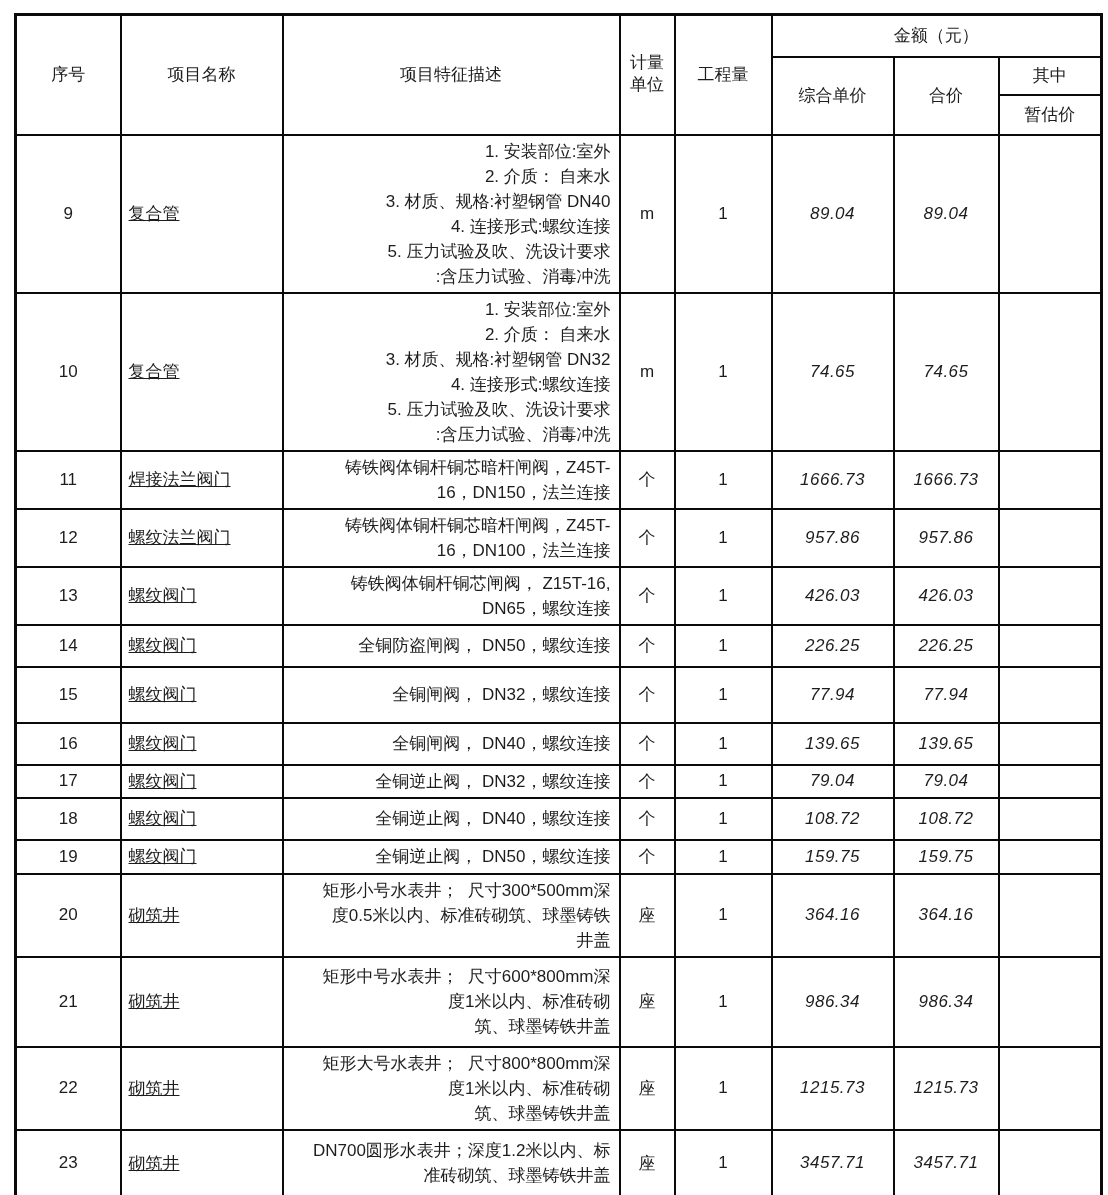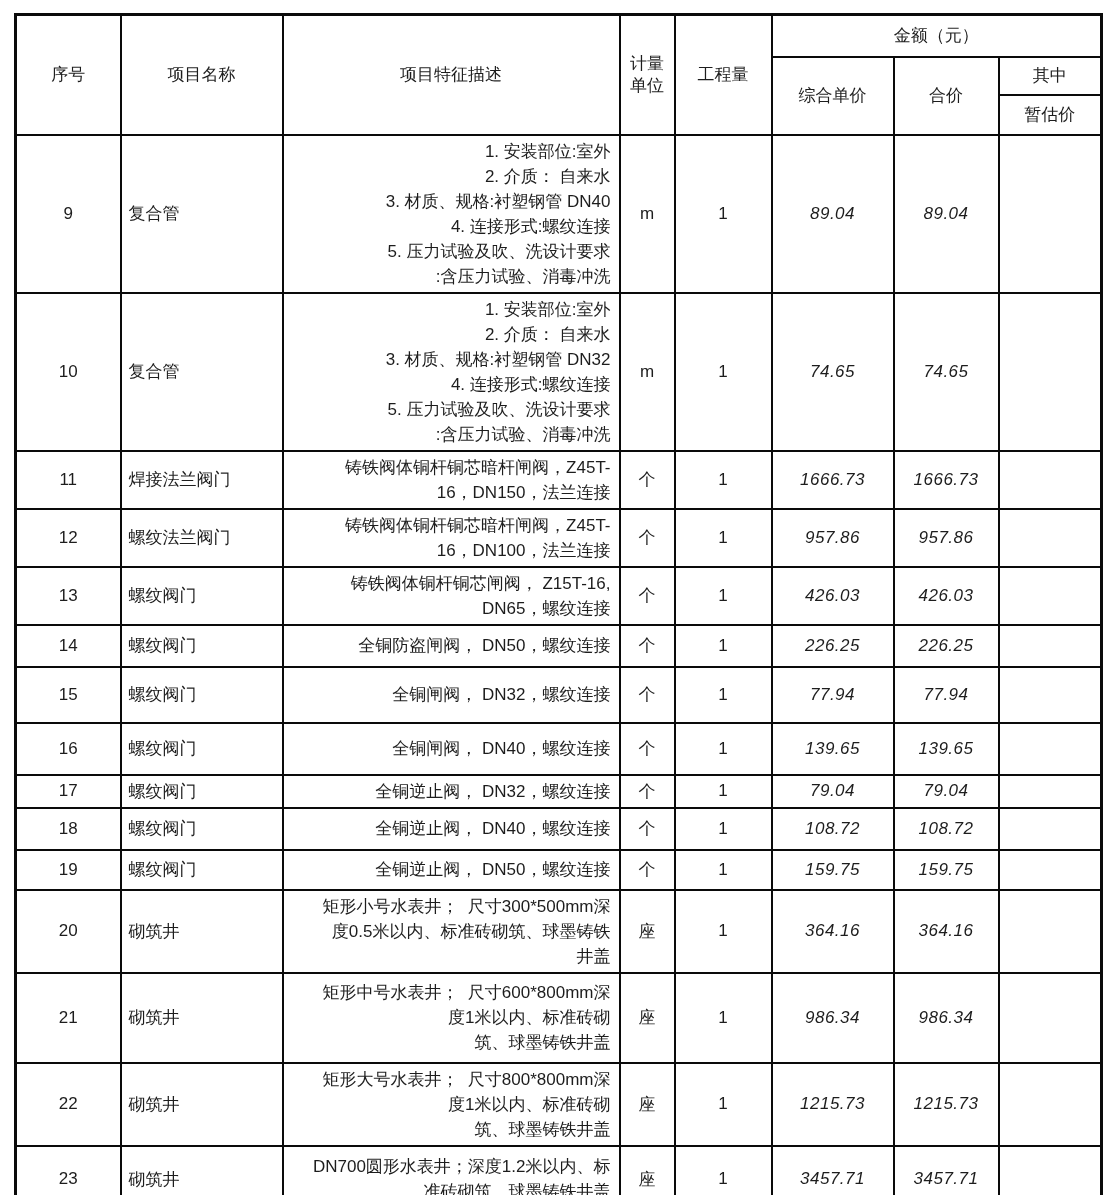--- a/index.html
+++ b/index.html
@@ -25,24 +25,25 @@
   th, td {
     border: 2px solid #0a0a0a;
     font-weight: normal;
     font-size: 17px;
     text-align: center;
     vertical-align: middle;
     overflow: hidden;
     padding: 0;
   }
   thead th { line-height: 22px; }
-  th.prewrap { white-space: pre-line; }
+  th.prewrap { white-space: pre-line; font-family: Liberation Mono, monospace; }
   td.cell-name {
     text-align: left;
     padding-left: 7px;
+    text-decoration: underline;
   }
   td.cell-desc {
     text-align: right;
     padding: 3px 8px;
     white-space: pre-wrap;
     line-height: 25px;
   }
   td.cell-num { letter-spacing: 0.5px; font-style: italic; }
   tr.hr1 { height: 42px; }
   tr.hr2 { height: 38px; }
@@ -159,21 +160,21 @@
         <tr style="height: 56px;">
     <td>15</td>
     <td class="cell-name">螺纹阀门</td>
     <td class="cell-desc">全铜闸阀， DN32，螺纹连接</td>
     <td>个</td>
     <td>1</td>
     <td class="cell-num">77.94</td>
     <td class="cell-num">77.94</td>
     <td class="cell-num"></td>
   </tr>
-        <tr style="height: 52px;">
+        <tr style="height: 42px;">
     <td>16</td>
     <td class="cell-name">螺纹阀门</td>
     <td class="cell-desc">全铜闸阀， DN40，螺纹连接</td>
     <td>个</td>
     <td>1</td>
     <td class="cell-num">139.65</td>
     <td class="cell-num">139.65</td>
     <td class="cell-num"></td>
   </tr>
         <tr style="height: 26px;">
@@ -189,21 +190,21 @@
         <tr style="height: 42px;">
     <td>18</td>
     <td class="cell-name">螺纹阀门</td>
     <td class="cell-desc">全铜逆止阀， DN40，螺纹连接</td>
     <td>个</td>
     <td>1</td>
     <td class="cell-num">108.72</td>
     <td class="cell-num">108.72</td>
     <td class="cell-num"></td>
   </tr>
-        <tr style="height: 40px;">
+        <tr style="height: 34px;">
     <td>19</td>
     <td class="cell-name">螺纹阀门</td>
     <td class="cell-desc">全铜逆止阀， DN50，螺纹连接</td>
     <td>个</td>
     <td>1</td>
     <td class="cell-num">159.75</td>
     <td class="cell-num">159.75</td>
     <td class="cell-num"></td>
   </tr>
         <tr style="height: 81px;">

